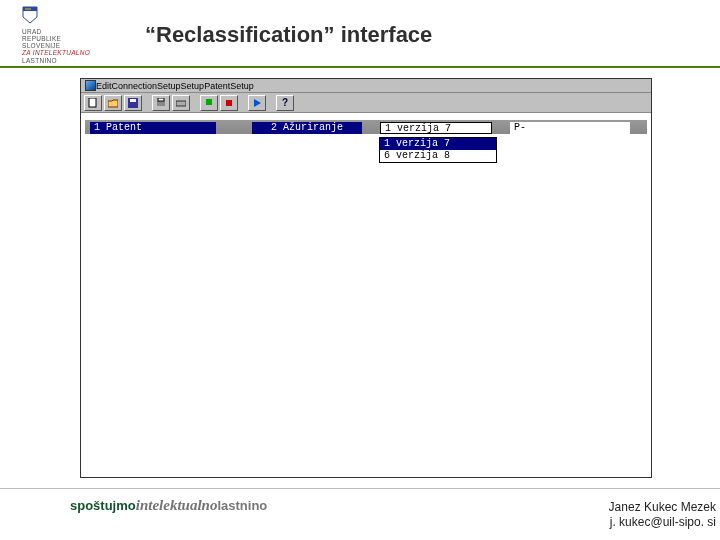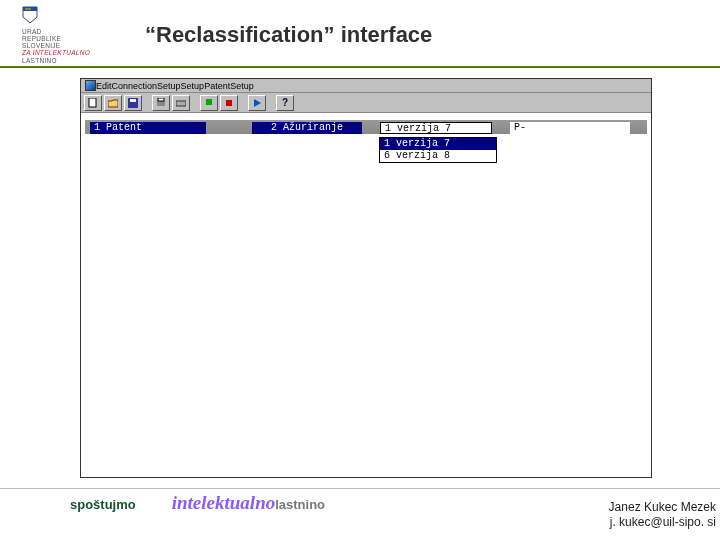--- a/index.html
+++ b/index.html
@@ -108,21 +108,21 @@
     line-height: 12px;
     height: 12px;
     padding: 0 4px;
     margin: 1px;
     white-space: nowrap;
     overflow: hidden;
   }
   .sel { background: #000080; color: #fff; }
   .plain { background: #fff; color: #000; }
   .border-box { border: 1px solid #000; }
-  .cell1 { position:absolute; left: 8px;   top: 7px; width: 116px; }
+  .cell1 { position:absolute; left: 8px;   top: 7px; width: 126px; }
   .cell2 { position:absolute; left: 170px; top: 7px; width: 110px; text-align: center; }
   .cell3 { position:absolute; left: 298px; top: 7px; width: 112px; }
   .cell4 { position:absolute; left: 428px; top: 7px; width: 120px; }
   .dropdown {
     position: absolute;
     left: 298px;
     top: 23px;
     width: 118px;
     background: #fff;
     border: 1px solid #000;
@@ -139,21 +139,21 @@
   }
   .footer-logo {
     position: absolute;
     left: 70px;
     bottom: 26px;
     font-size: 13px;
     color: #777;
     font-weight: 600;
   }
   .footer-logo .sp { color:#14532d; }
-  .footer-logo .scr { color:#8b5cf6; font-style: italic; font-family: 'Brush Script MT', cursive; font-size:19px;margin-left:36px; }
+  .footer-logo .scr { color:#737373; font-style: italic; font-family: 'Brush Script MT', cursive; font-size:15px; }
   .footer-logo .las { color:#777; }
   .footer-right {
     position: absolute;
     right: 4px;
     bottom: 10px;
     text-align: right;
     font-size: 12px;
     color: #222;
     line-height: 1.25;
   }

